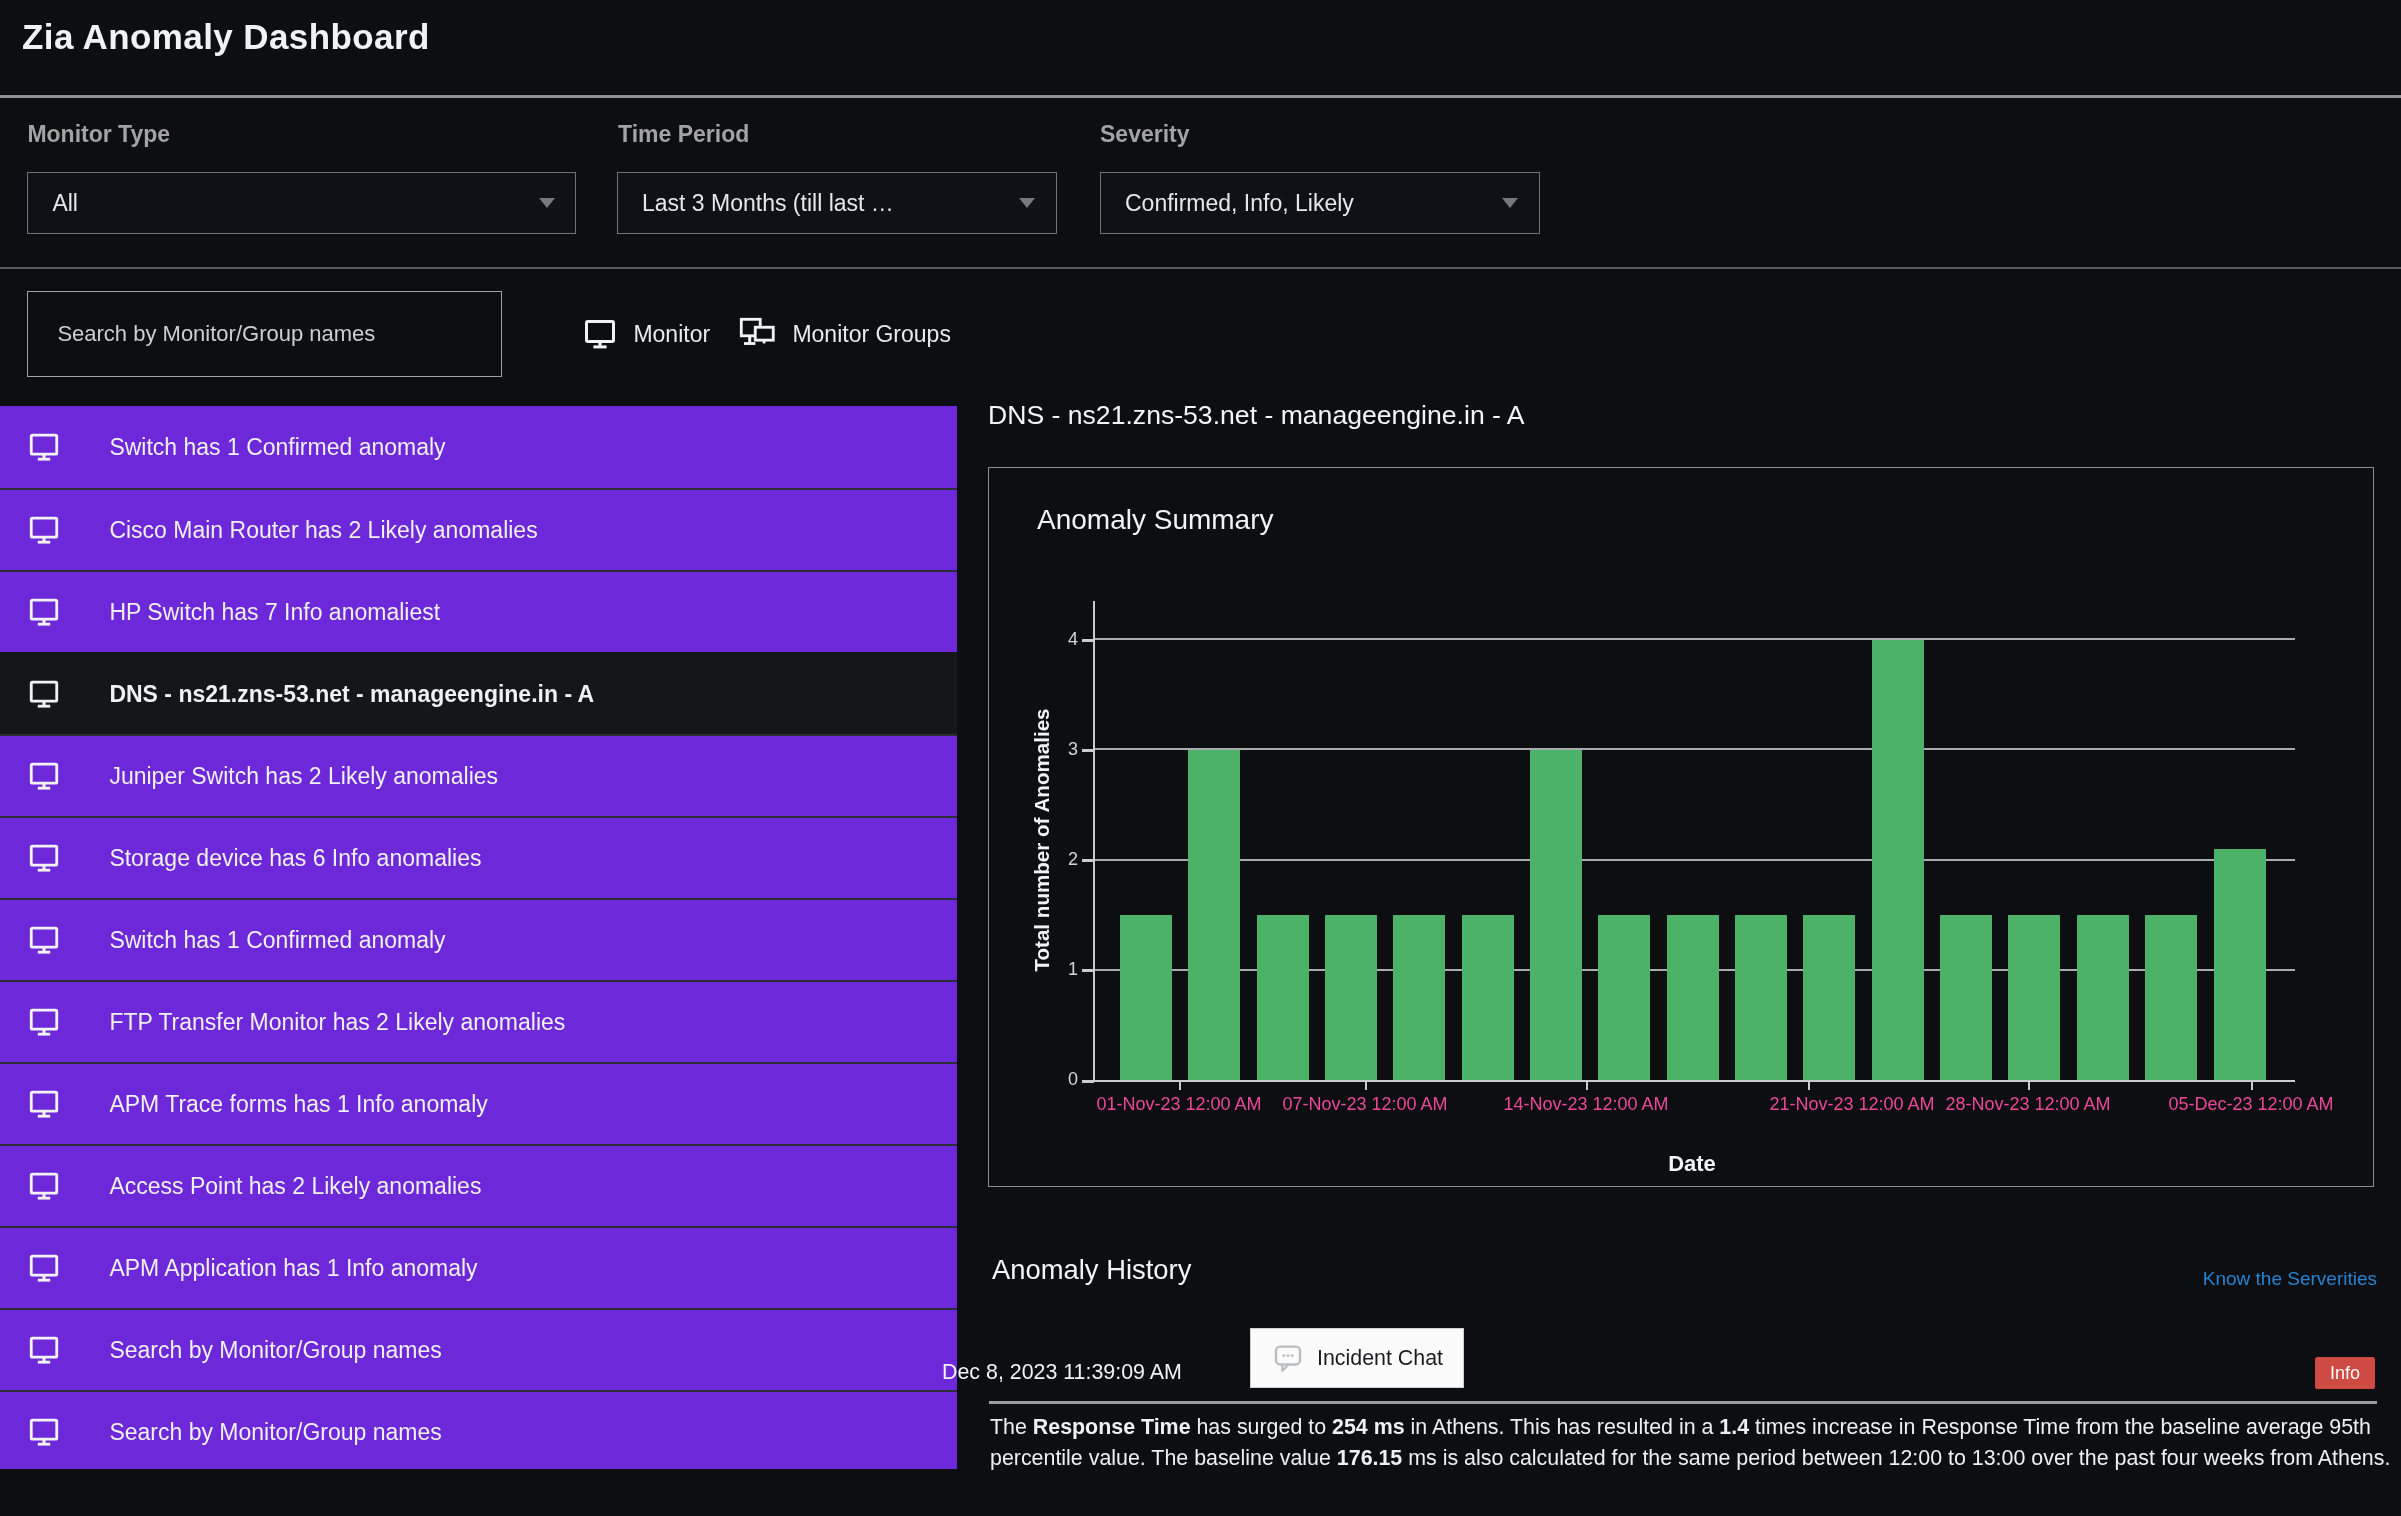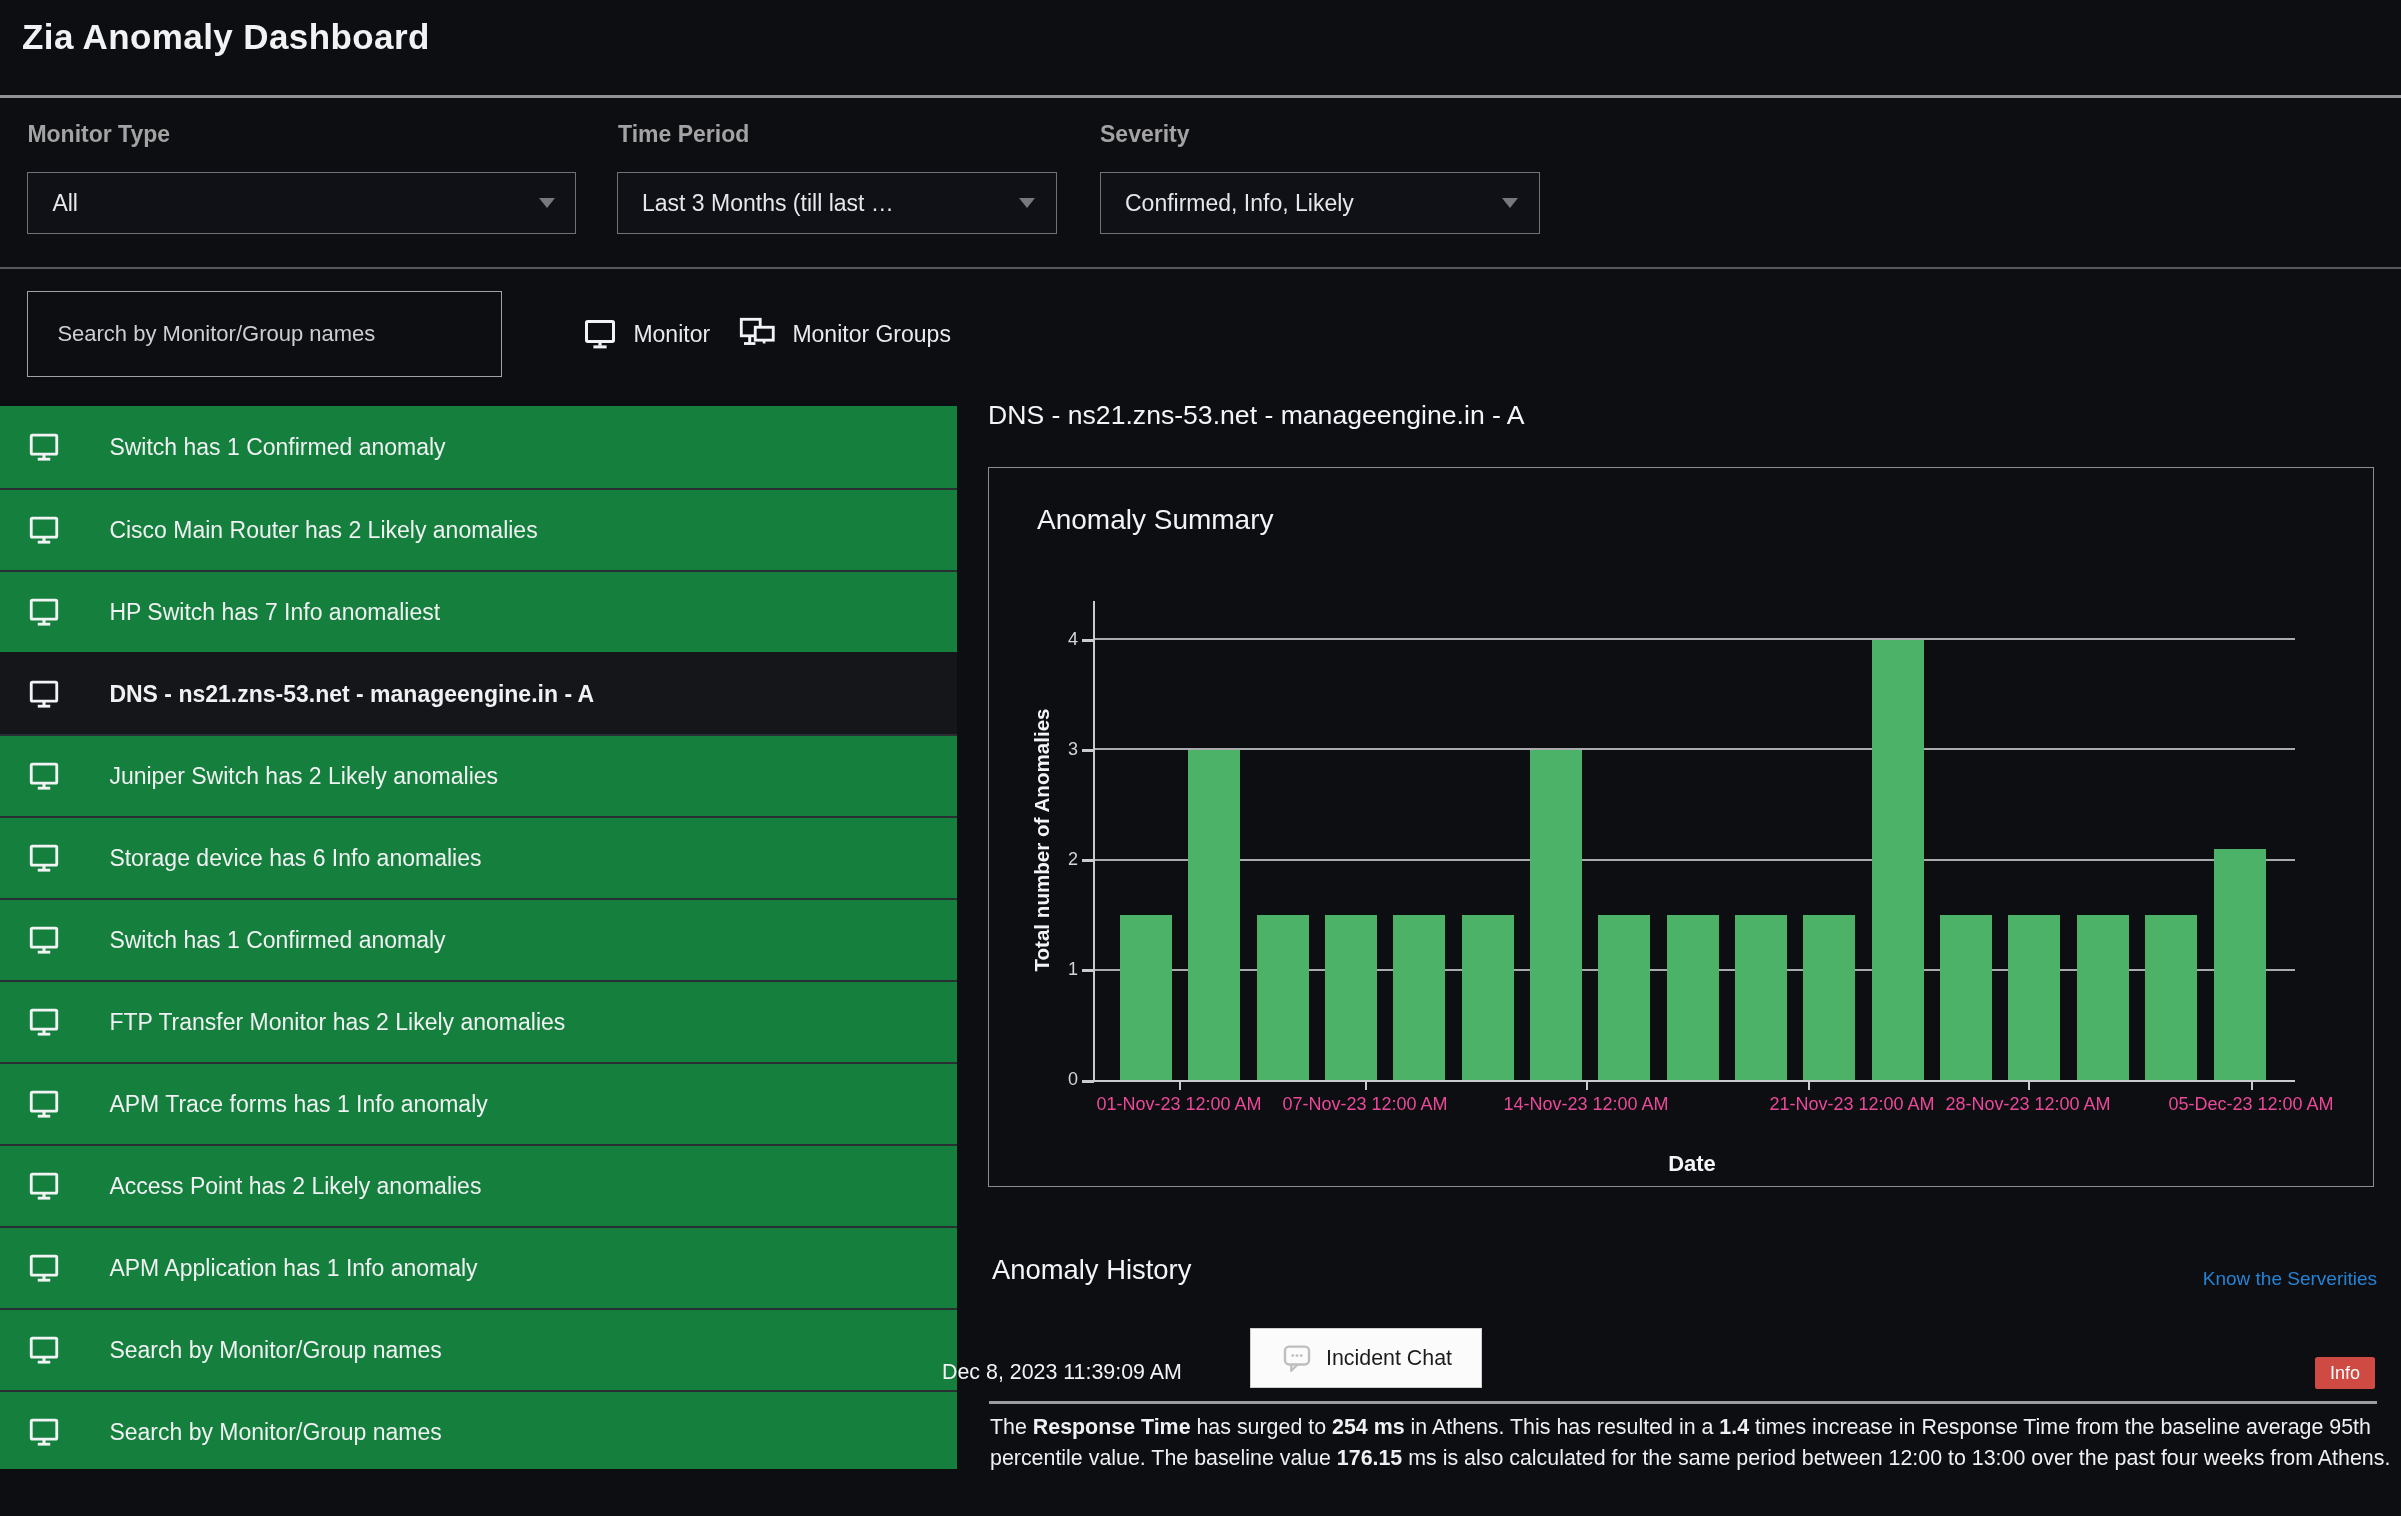--- a/index.html
+++ b/index.html
@@ -24,21 +24,21 @@
                 background:transparent;border:1.7px solid #9fa2a6;color:#e8e9eb;font-size:22px;
                 padding:0 17px 0 29px;font-family:"Liberation Sans",sans-serif;outline:none;}
   .search-input::placeholder{color:#cbced2;opacity:1;}
   .toggle{position:absolute;top:291px;height:86px;display:flex;align-items:center;gap:15.4px;cursor:pointer;}
   .toggle span{font-size:23px;color:#e9eaeb;white-space:nowrap;}
   .toggle-monitor{left:582px;}
   .toggle-groups{left:738px;}
 
   
   .monitor-list{position:absolute;left:0;top:406px;width:957px;height:1063px;overflow:hidden;}
-  .list-item{height:82px;background:#15803d;display:flex;align-items:center;
+  .list-item{height:82px;background:#6d28d9;display:flex;align-items:center;
              padding-left:27.4px;box-sizing:border-box;border-top:2.6px solid #292d34;cursor:pointer;}
   .list-item:first-child{border-top:none;}
   .list-item.selected{background:#14161a;border-top-color:#14161a;}
   .list-item.selected .list-label{font-weight:700;}
   .list-item .mon-icon{flex-shrink:0;margin-right:48px;}
   .list-label{font-size:23px;color:#f0f1f3;white-space:nowrap;}
 
   
   .detail-title{position:absolute;left:988px;top:400px;font-size:26.6px;color:#f4f5f6;}
   .panel{position:absolute;left:988px;top:467px;width:1386px;height:720px;border:1.7px solid #8a8c90;box-sizing:border-box;}
@@ -52,21 +52,21 @@
   .y-tick{position:absolute;width:12px;height:2.6px;background:#c9cbcd;}
   .y-lab{position:absolute;width:45px;text-align:right;font-size:18px;color:#d5d6d8;}
   .x-tick{position:absolute;width:1.7px;height:10.3px;background:#c9cbcd;top:612px;}
   .x-lab{position:absolute;top:626px;transform:translateX(-50%);font-size:18px;color:#ec4899;white-space:nowrap;}
   .x-title{position:absolute;top:683px;left:703px;transform:translateX(-50%);font-size:22px;font-weight:700;color:#f4f5f6;}
 
   
   .history-heading{position:absolute;left:992px;top:1254px;font-size:27.4px;color:#f4f5f6;}
   .severities-link{position:absolute;right:24px;top:1268px;font-size:19px;text-decoration:none;cursor:pointer;}
   .timestamp{position:absolute;left:942px;top:1360px;font-size:21.4px;color:#f2f3f4;}
-  .chat-btn{position:absolute;left:1250px;top:1328px;width:232px;height:60px;background:#fbfbfb;
+  .chat-btn{position:absolute;left:1250px;top:1328px;width:214px;height:60px;background:#fbfbfb;
             border:1.7px solid #cfcfcf;box-sizing:border-box;display:flex;align-items:center;justify-content:center;
             gap:12px;cursor:pointer;font-family:"Liberation Sans",sans-serif;}
   .chat-btn span{font-size:21.4px;color:#1b1c1e;font-weight:500;}
   .sev-badge{position:absolute;left:2315px;top:1357px;width:60px;height:32px;border-radius:2.6px;
              display:flex;align-items:center;justify-content:center;font-size:18px;color:#ffffff;}
   .history-divider{position:absolute;left:989px;top:1401px;width:1388px;height:2.6px;background:#9b9da0;}
   .history-desc{position:absolute;left:990px;top:1412px;width:1412px;margin:0;font-size:21.4px;
                 line-height:31px;color:#eef0f1;}
   .history-desc b{font-weight:700;}
 </style>

